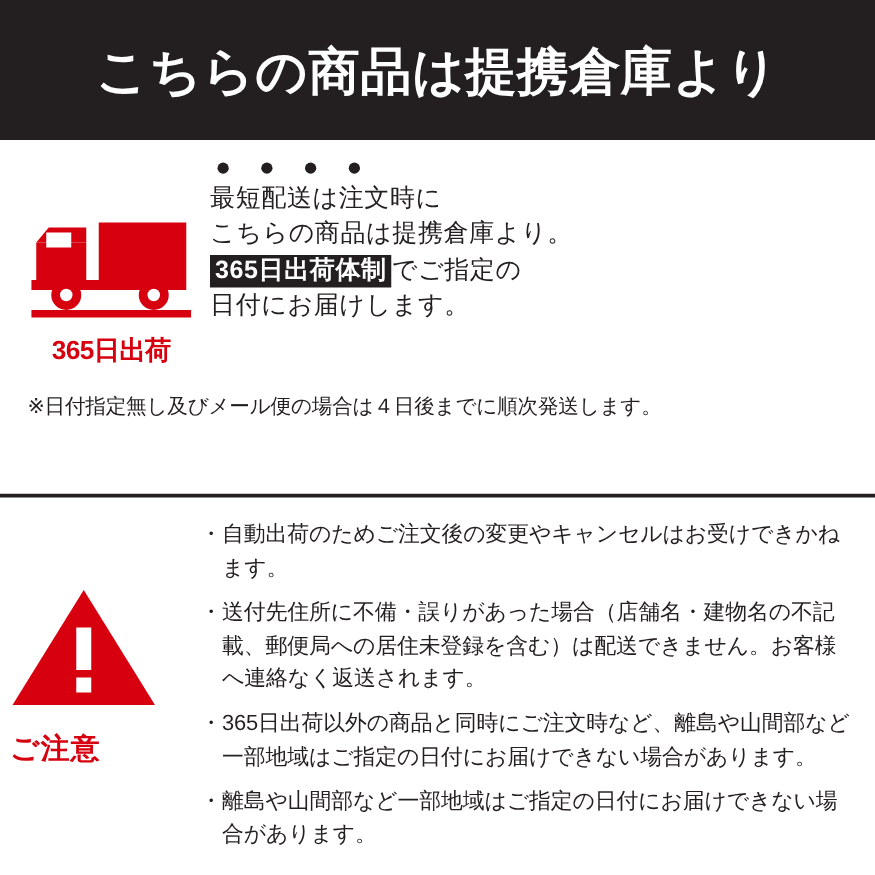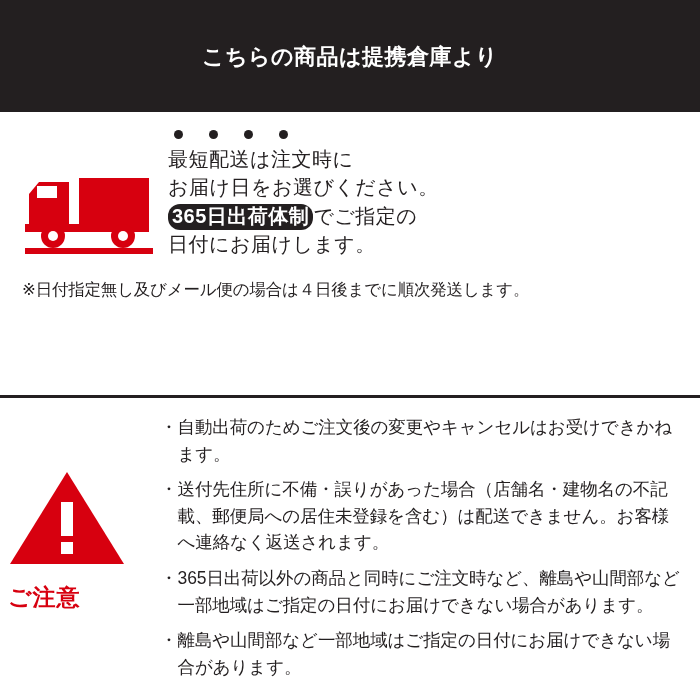--- a/index.html
+++ b/index.html
@@ -30,21 +30,21 @@
     color: #ffffff;
     height: 112px;
     flex: 0 0 112px;
     display: flex;
     flex-direction: column;
     align-items: center;
     justify-content: center;
     padding-top: 2px;
   }
   .header-line {
-    font-size: 22px;
+    font-size: 41px;
     font-weight: bold;
     letter-spacing: 0.5px;
     line-height: 1.28;
     white-space: nowrap;
   }
 
   
   .mid {
     flex: 0 0 286px;
     display: flex;
@@ -99,21 +99,20 @@
     line-height: 1.42;
     letter-spacing: 0.5px;
     white-space: nowrap;
     color: #231f20;
   }
   .hl {
     background: #231f20;
     color: #ffffff;
     padding: 1px 4px 3px 4px;
     font-weight: bold;
-    border-radius: 12px;
   }
   .mid-note {
     font-size: 16.5px;
     letter-spacing: -0.2px;
     color: #231f20;
     padding: 20px 0 0 22px;
     white-space: nowrap;
   }
 
   
@@ -189,31 +188,32 @@
 
               <rect x="0" y="76" width="128" height="6"></rect>
             </g>
 
             <circle cx="28" cy="64" r="12" fill="#d7000f"></circle>
             <circle cx="28" cy="64" r="5" fill="#ffffff"></circle>
             <circle cx="98" cy="64" r="12" fill="#d7000f"></circle>
             <circle cx="98" cy="64" r="5" fill="#ffffff"></circle>
           </svg>
         </span>
+        <div class="truck-label">365日出荷</div>
       </div>
 
       <div class="mid-text">
         <div class="dots">
           <span class="dot"></span>
           <span class="dot"></span>
           <span class="dot"></span>
           <span class="dot"></span>
         </div>
         <div class="mid-line">最短配送は注文時に</div>
-        <div class="mid-line">お届け日をお選びください。</div>
+        <div class="mid-line">こちらの商品は提携倉庫より。</div>
         <div class="mid-line">
           <span class="hl">365日出荷体制</span><span>でご指定の</span>
         </div>
         <div class="mid-line">日付にお届けします。</div>
       </div>
 
     </div>
     <div class="mid-note">※日付指定無し及びメール便の場合は４日後までに順次発送します。</div>
   </div>
 

